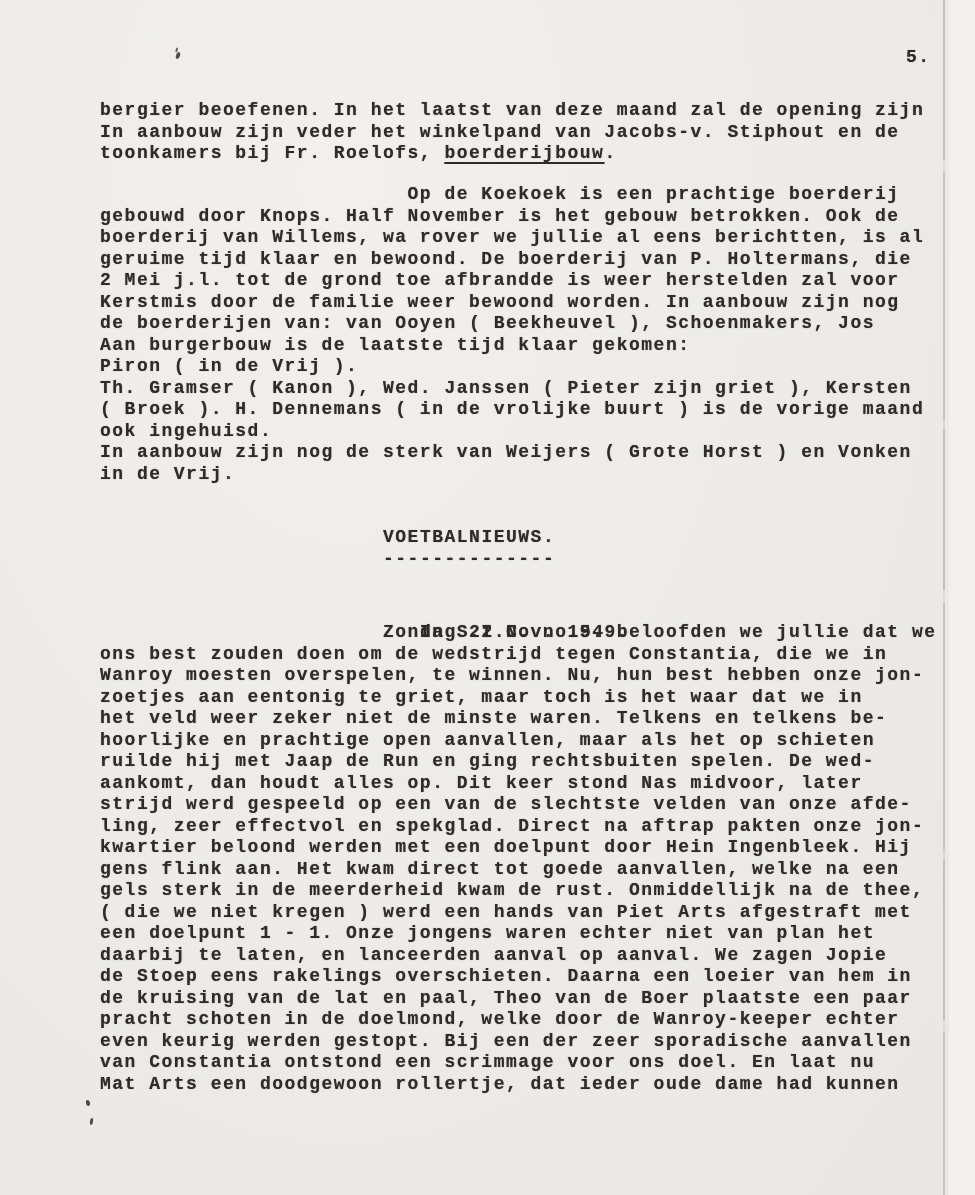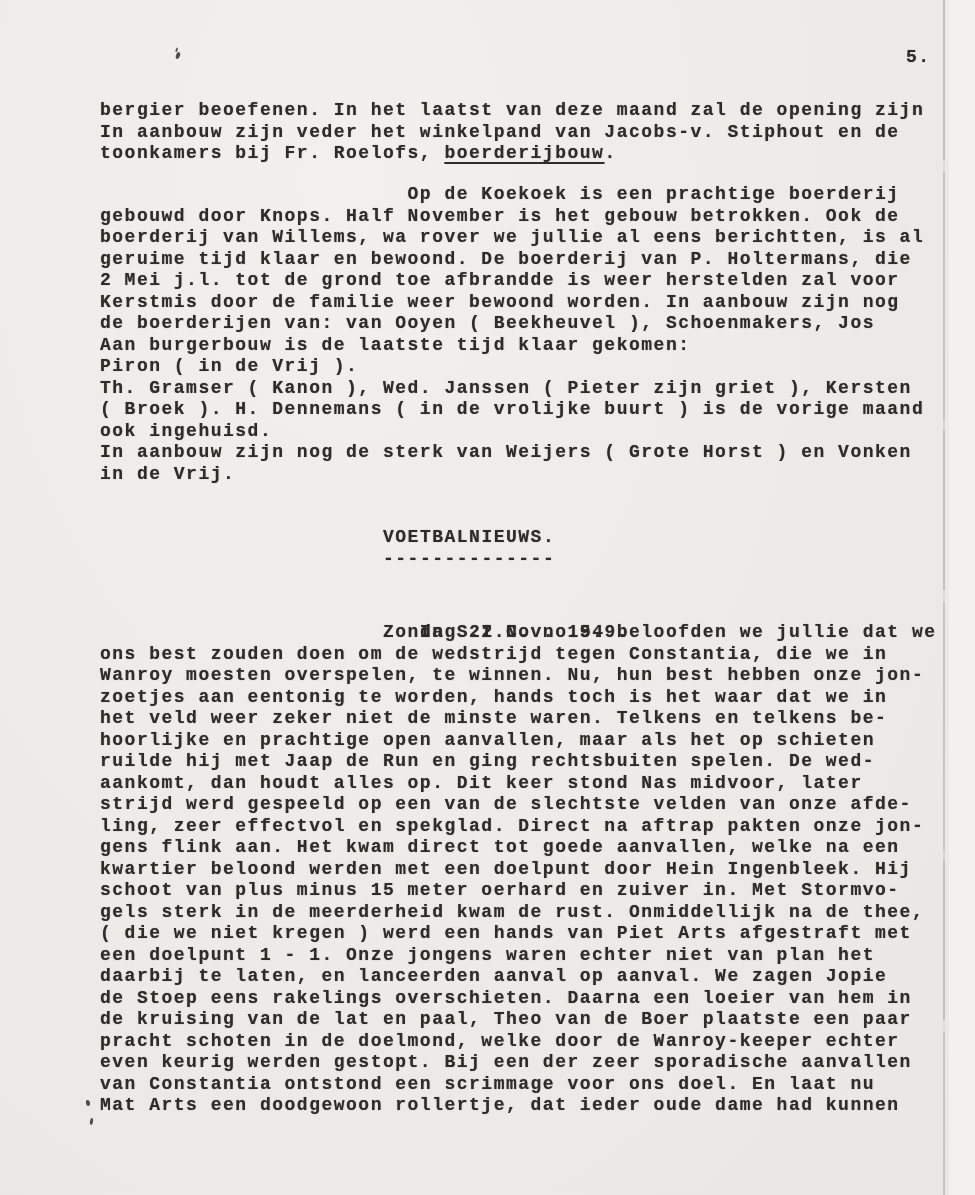--- a/index.html
+++ b/index.html
@@ -93,30 +93,29 @@
 
   <div class="block" style="top: 578px; left: 383px; margin-top: 44px;">
     <div class="line">Zondag 22 Nov. 1949.</div>
   </div>
 
   <div class="block" style="top: 622px;">
     <div>
         <div class="line">                          In S.I.C. no.5. beloofden we jullie dat we</div>
         <div class="line">ons best zouden doen om de wedstrijd tegen Constantia, die we in</div>
         <div class="line">Wanroy moesten overspelen, te winnen. Nu, hun best hebben onze jon-</div>
-        <div class="line">zoetjes aan eentonig te worden, hands toch is het waar dat we in</div>
+        <div class="line">zoetjes aan eentonig te griet, maar toch is het waar dat we in</div>
         <div class="line">het veld weer zeker niet de minste waren. Telkens en telkens be-</div>
         <div class="line">hoorlijke en prachtige open aanvallen, maar als het op schieten</div>
         <div class="line">ruilde hij met Jaap de Run en ging rechtsbuiten spelen. De wed-</div>
         <div class="line">aankomt, dan houdt alles op. Dit keer stond Nas midvoor, later</div>
         <div class="line">strijd werd gespeeld op een van de slechtste velden van onze afde-</div>
         <div class="line">ling, zeer effectvol en spekglad. Direct na aftrap pakten onze jon-</div>
+        <div class="line">kwartier beloond werden met een doelpunt door Hein Ingenbleek. Hij</div>
         <div class="line">gens flink aan. Het kwam direct tot goede aanvallen, welke na een</div>
-        <div class="line">kwartier beloond werden met een doelpunt door Hein Ingenbleek. Hij</div>
-        <div class="line">schoot van plus minus 15 meter oerhard en zuiver in. Met Stormvo-</div>
         <div class="line">gels sterk in de meerderheid kwam de rust. Onmiddellijk na de thee,</div>
         <div class="line">( die we niet kregen ) werd een hands van Piet Arts afgestraft met</div>
         <div class="line">een doelpunt 1 - 1. Onze jongens waren echter niet van plan het</div>
         <div class="line">daarbij te laten, en lanceerden aanval op aanval. We zagen Jopie</div>
         <div class="line">de Stoep eens rakelings overschieten. Daarna een loeier van hem in</div>
         <div class="line">de kruising van de lat en paal, Theo van de Boer plaatste een paar</div>
         <div class="line">pracht schoten in de doelmond, welke door de Wanroy-keeper echter</div>
         <div class="line">even keurig werden gestopt. Bij een der zeer sporadische aanvallen</div>
         <div class="line">van Constantia ontstond een scrimmage voor ons doel. En laat nu</div>
         <div class="line">Mat Arts een doodgewoon rollertje, dat ieder oude dame had kunnen</div>

